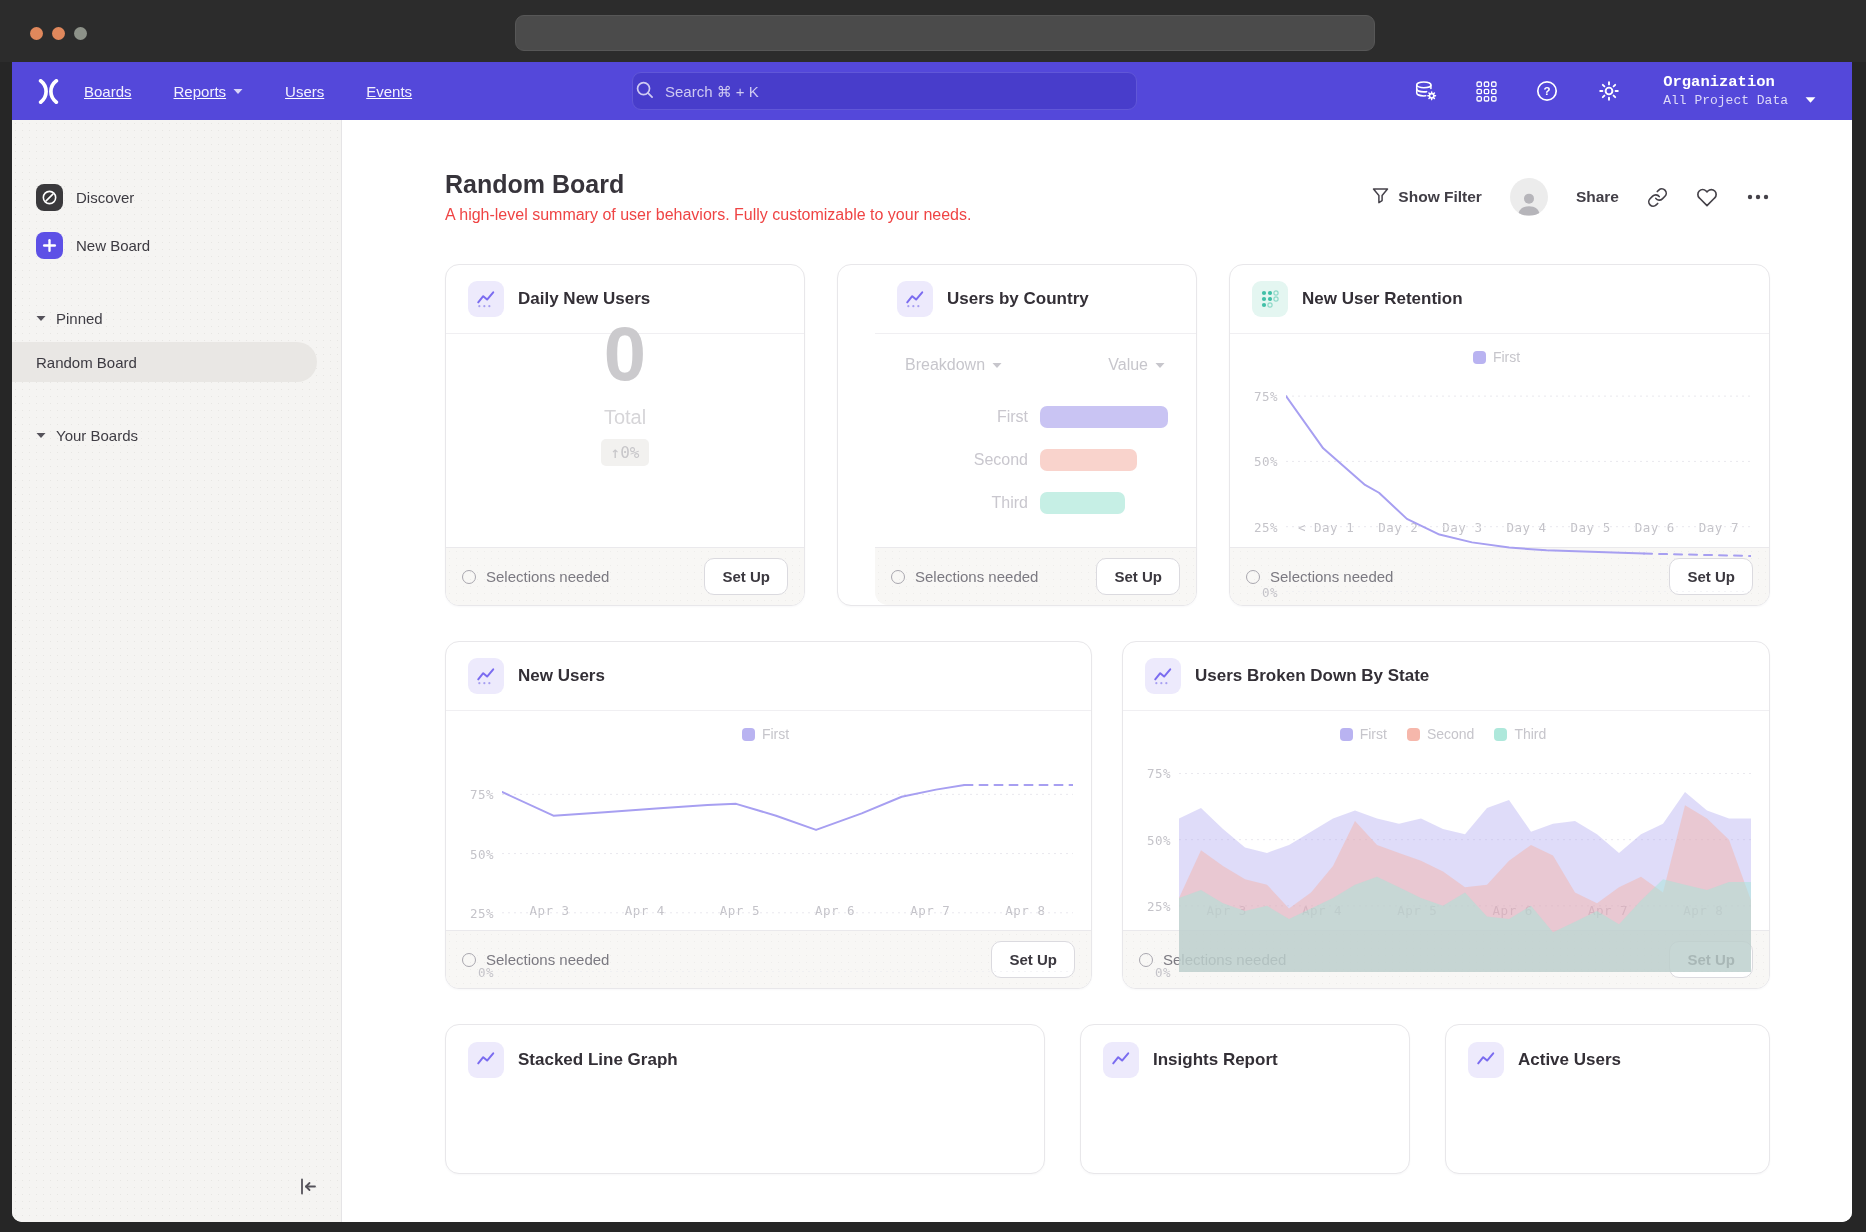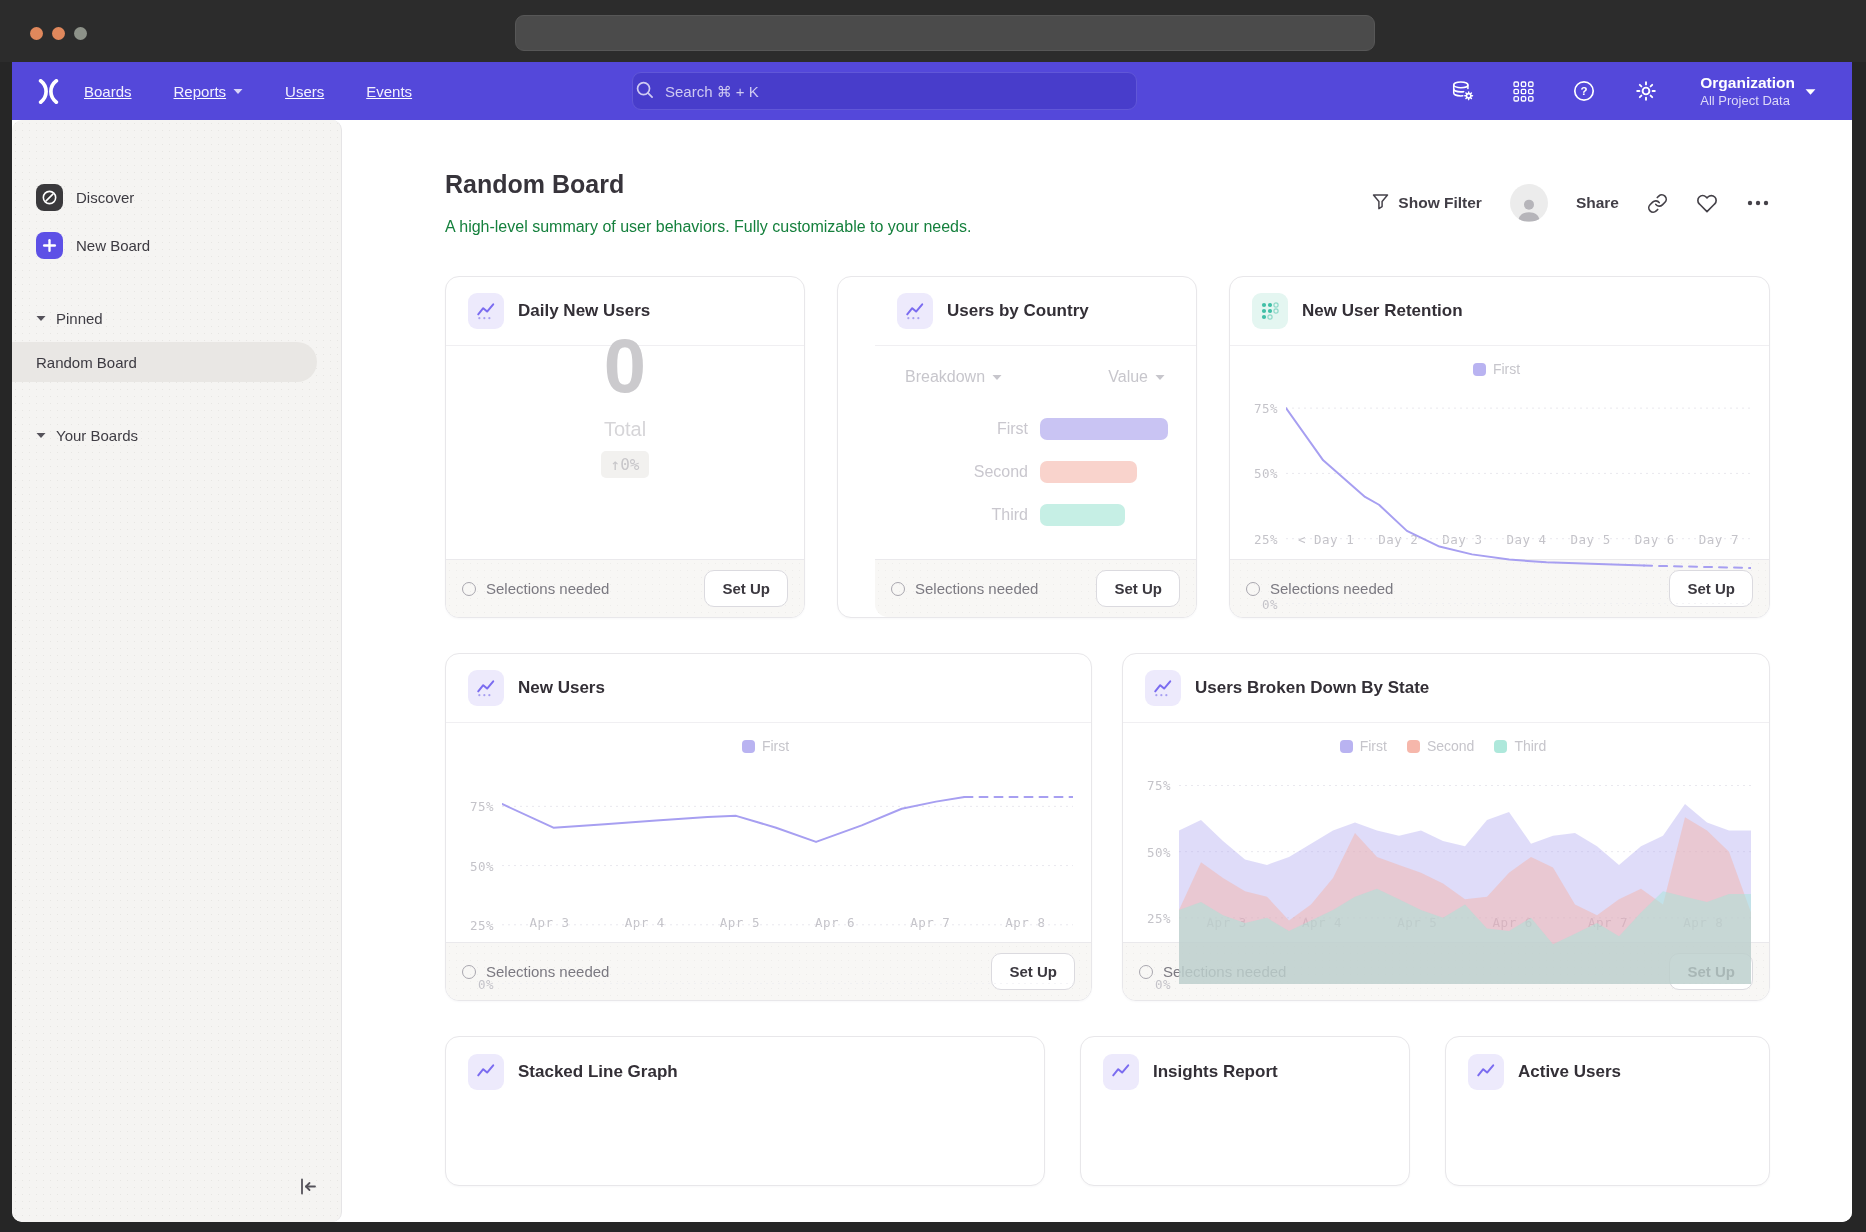--- a/index.html
+++ b/index.html
@@ -21,46 +21,46 @@
   .logo{margin-left:23px;flex:0 0 auto;display:flex;align-items:center;}
   .nav-items{display:flex;gap:42px;margin-left:22px;text-decoration:underline;}
   .nav-item{display:flex;align-items:center;gap:7px;font-size:15px;font-weight:500;color:#f2f0fe;cursor:pointer;}
   .search{position:absolute;left:620px;top:10px;width:505px;height:38px;border-radius:9px;
     background:#483dcb;border:1px solid #6157d8;display:flex;align-items:center;padding:0 2px;gap:9px;}
   .search input{background:transparent;border:none;outline:none;color:#e8e5fb;font-size:15px;width:100%;
     font-family:"Liberation Sans","DejaVu Sans",sans-serif;}
   .search input::placeholder{color:#cfcaf2;}
   .nav-right{position:absolute;right:36px;top:0;height:58px;display:flex;align-items:center;gap:38px;}
   .nav-icon{display:flex;align-items:center;justify-content:center;cursor:pointer;}
-  .org{display:flex;align-items:center;gap:10px;cursor:pointer;margin-left:4px;}
+  .org{display:flex;align-items:flex-end;gap:17px;cursor:pointer;margin-left:4px;font-family:Liberation Mono, monospace;}
   .org-text{text-align:left;line-height:1.25;}
   .org-title{font-size:15.5px;font-weight:700;color:#fff;}
   .org-sub{font-size:13px;color:#ddd9f8;}
 
   
   .body-row{flex:1;display:flex;min-height:0;}
   .sidebar{flex:0 0 330px;background-color:#f5f4f2;border-right:1px solid #e5e4e6;position:relative;
-    background-image:radial-gradient(#e7e6e3 0.8px,transparent 0.9px);background-size:7px 7px;border-radius:10px;}
+    background-image:radial-gradient(#e7e6e3 0.8px,transparent 0.9px);background-size:7px 7px;}
   .side-item{display:flex;align-items:center;gap:13px;height:40px;margin:0 0 8px 24px;
     font-size:15px;font-weight:500;color:#3c3a41;cursor:pointer;}
   .side-item:first-child{margin-top:57px;}
   .badge-sq{width:27px;height:27px;border-radius:8px;display:flex;align-items:center;justify-content:center;flex:0 0 auto;}
   .badge-dark{background:#3a393c;}
   .badge-purple{background:#5d50e6;}
   .side-section{margin:45px 0 0 24px;display:flex;align-items:center;gap:10px;font-size:15px;
     font-weight:500;color:#3f3d44;cursor:pointer;}
   .side-pill{margin-top:15px;height:40px;width:calc(100% - 24px);background:#e9e7e4;
     border-radius:0 20px 20px 0;display:flex;align-items:center;padding-left:24px;
     font-size:15px;color:#3c3a41;cursor:pointer;}
   .collapse-btn{position:absolute;right:22px;bottom:22px;cursor:pointer;}
 
   .main{flex:1;position:relative;background:#fff;overflow:hidden;}
   .board-header{display:flex;justify-content:space-between;align-items:center;margin:50px 82px 0 103px;}
   .board-title{font-size:25px;font-weight:700;color:#37343b;}
-  .board-sub{font-size:16px;color:#15803d;margin-top:19px;}
+  .board-sub{font-size:16px;color:#ef4444;margin-top:7px;}
   .toolbar{display:flex;align-items:center;gap:28px;}
   .tool{display:flex;align-items:center;gap:9px;font-size:15.5px;font-weight:600;color:#413e46;cursor:pointer;}
   .avatar{width:38px;height:38px;border-radius:50%;background:#ececec;overflow:hidden;display:flex;
     align-items:flex-end;justify-content:center;cursor:pointer;}
 
   
   .row{display:flex;margin-left:103px;margin-right:82px;}
   .row1{margin-top:40px;height:342px;gap:32px;}
   .row2{margin-top:35px;height:348px;gap:30px;}
   .row3{margin-top:35px;height:150px;gap:35px;}

